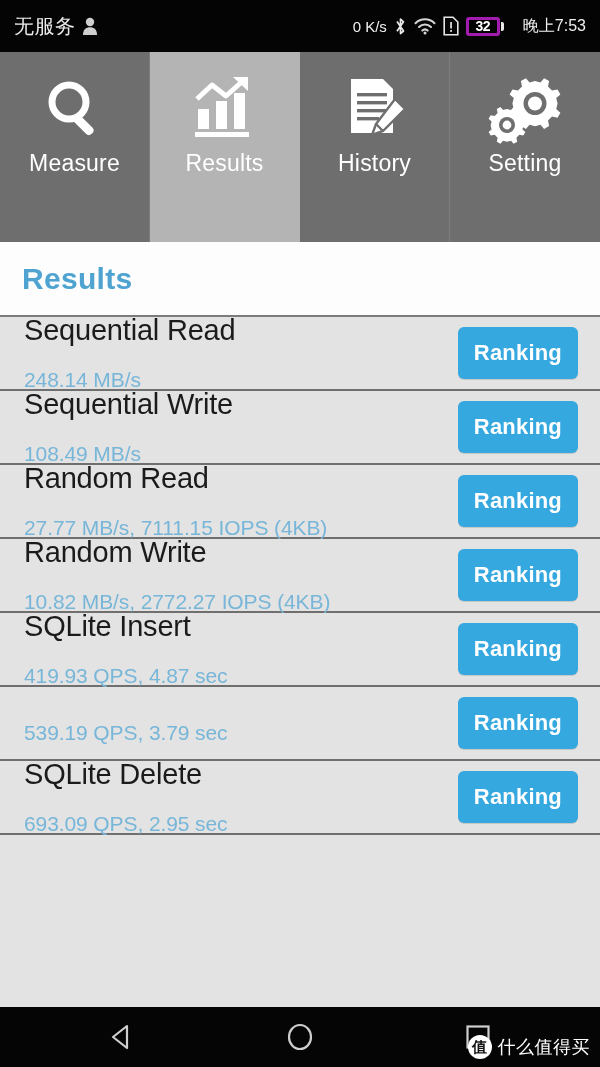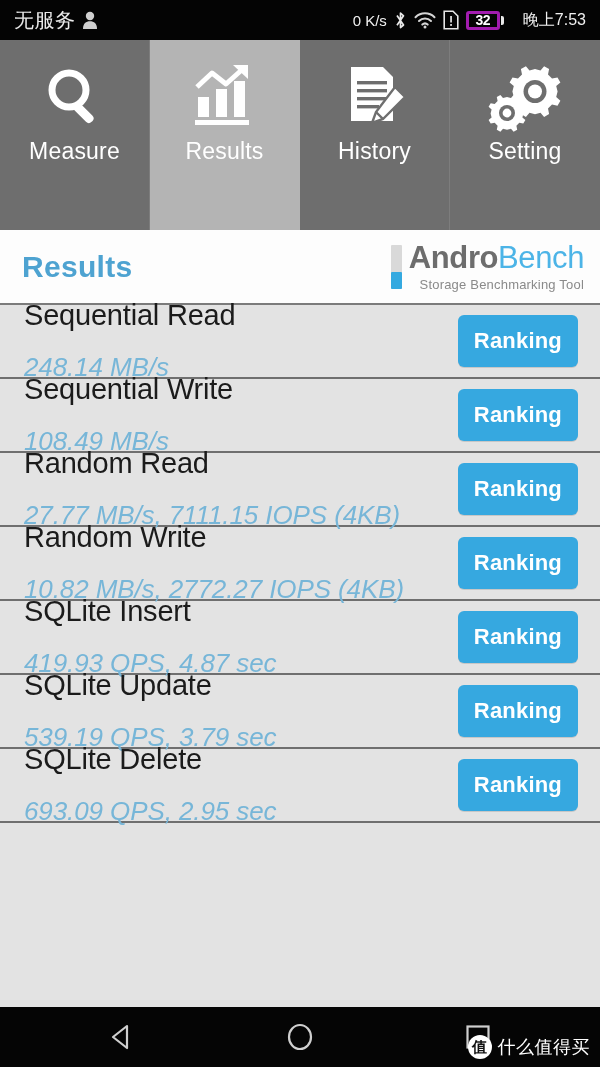--- a/index.html
+++ b/index.html
@@ -13,21 +13,21 @@
   #phone {
     position: relative;
     width: 600px;
     height: 1067px;
     overflow: hidden;
     background: #e3e3e3;
   }
 
   
   .statusbar {
-    height: 40px;
+    height: 52px;
     background: #040404;
     color: #f2f2f2;
     display: flex;
     align-items: center;
     padding: 0 14px;
     box-sizing: border-box;
     font-size: 20px;
   }
   .sb-left {
     display: flex;
@@ -184,25 +184,24 @@
     background: #e3e3e3;
   }
   .row-texts { display: flex; flex-direction: column; justify-content: center; }
   .row-title {
     font-size: 29px;
     color: #1b1b1b;
     line-height: 1.15;
     letter-spacing: -0.2px;
   }
   .row-value {
-    font-size: 26px;
+    font-size: 21px;
     color: #77b6d8;
     margin-top: 20px;
     letter-spacing: -0.1px;
-    font-style: italic;
   }
   .rank-btn {
     background: #36a8e0;
     color: #ffffff;
     font-size: 22px;
     font-weight: bold;
     border: none;
     border-radius: 6px;
     padding: 13px 16px;
     min-width: 118px;
@@ -360,27 +359,20 @@
           <circle cx="20" cy="52" r="8" fill="#6e6e6e"></circle>
           <circle cx="20" cy="52" r="4.4" fill="#ffffff"></circle>
         </svg>
       </div>
       <div class="tab-label">Setting</div>
     </div>
   </div>
 
   <div class="apphead">
     <div class="apphead-title">Results</div>
-    <div class="logo">
-      <div class="logo-bar"></div>
-      <div class="logo-text">
-        <div class="logo-word"><span class="logo-andro">Andro</span><span class="logo-bench">Bench</span></div>
-        <div class="logo-sub">Storage Benchmarking Tool</div>
-      </div>
-    </div>
   </div>
 
   <div class="list">
 
     <div class="row">
       <div class="row-texts">
         <div class="row-title">Sequential Read</div>
         <div class="row-value">248.14 MB/s</div>
       </div>
       <button class="rank-btn">Ranking</button>
@@ -413,21 +405,20 @@
     <div class="row">
       <div class="row-texts">
         <div class="row-title">SQLite Insert</div>
         <div class="row-value">419.93 QPS, 4.87 sec</div>
       </div>
       <button class="rank-btn">Ranking</button>
     </div>
 
     <div class="row">
       <div class="row-texts">
-        <div class="row-title">SQLite Update</div>
         <div class="row-value">539.19 QPS, 3.79 sec</div>
       </div>
       <button class="rank-btn">Ranking</button>
     </div>
 
     <div class="row">
       <div class="row-texts">
         <div class="row-title">SQLite Delete</div>
         <div class="row-value">693.09 QPS, 2.95 sec</div>
       </div>

